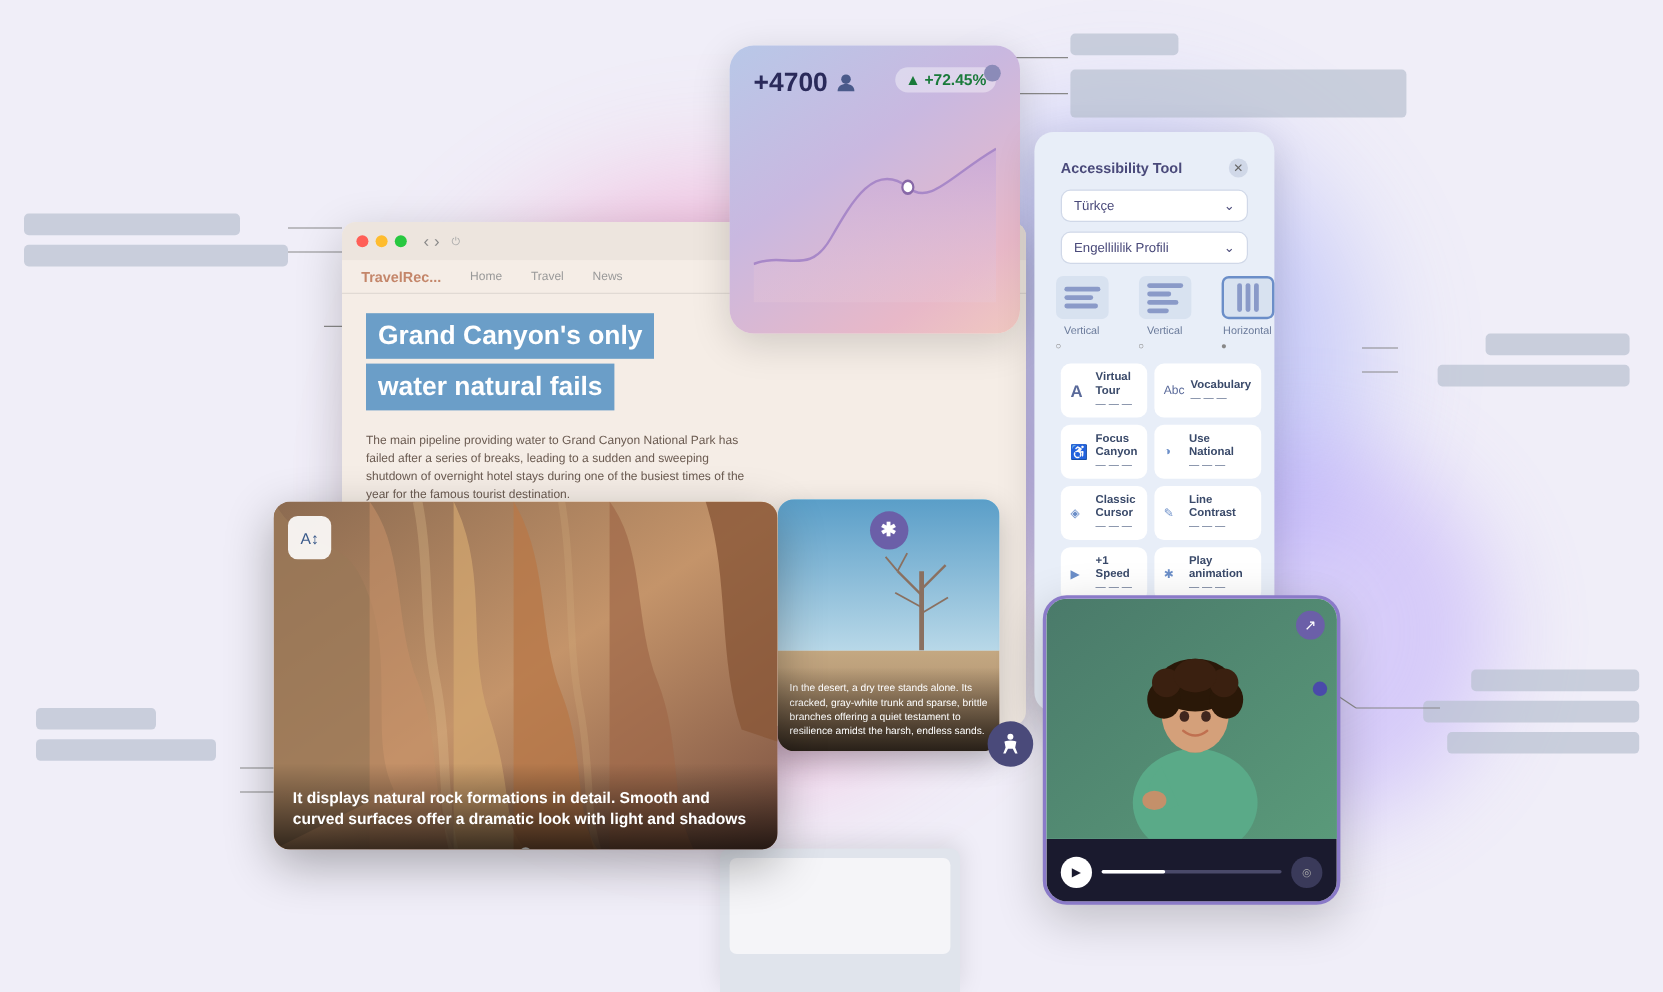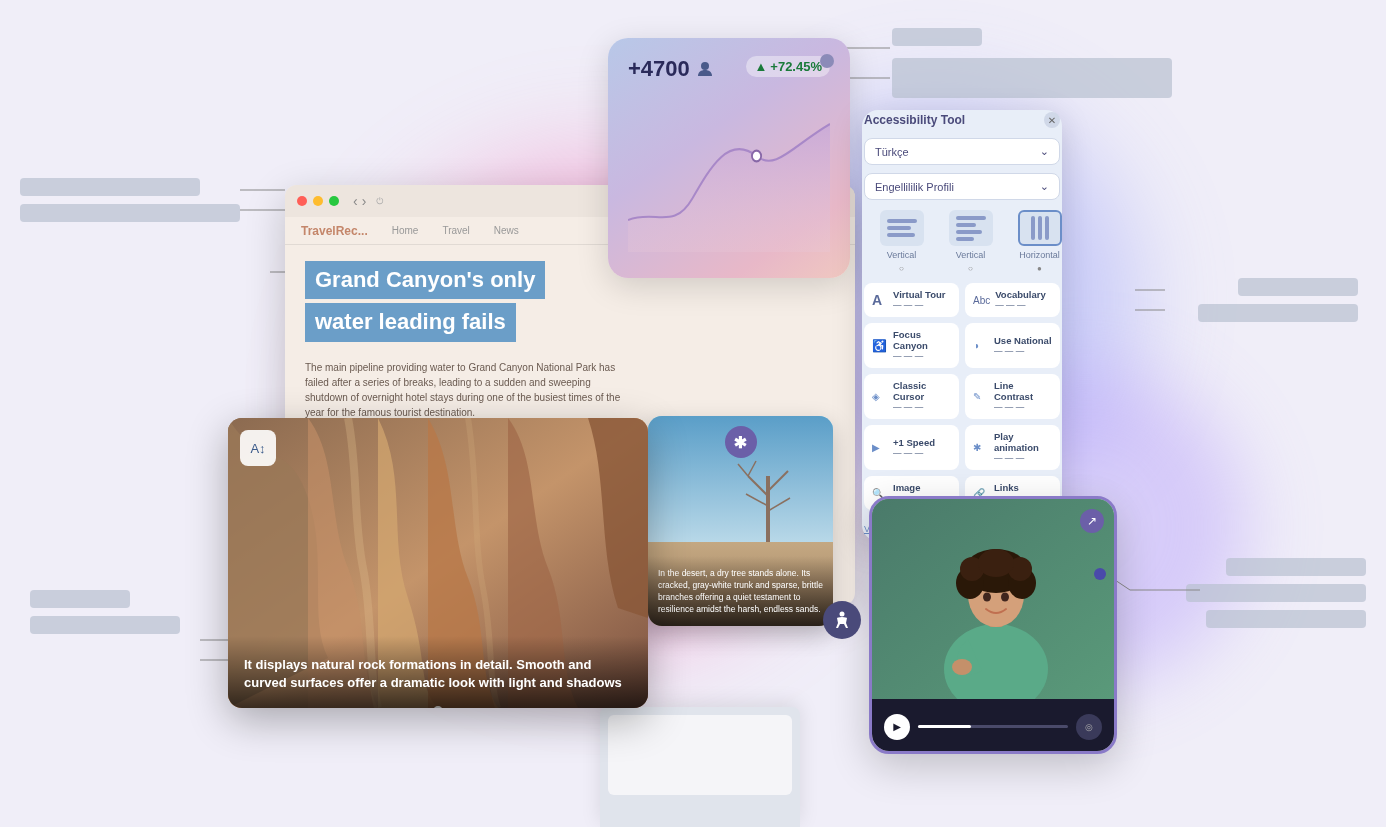--- a/index.html
+++ b/index.html
@@ -304,21 +304,21 @@
       cursor: pointer;
     }
 
     
     .accessibility-panel {
       position: absolute;
       top: 110px; left: 862px;
       width: 200px;
       background: #e8eef8;
       border-radius: 16px;
-      padding: 2px;
+      padding: 22px;
       z-index: 13;
       box-shadow: 0 8px 32px rgba(0,0,0,0.15);
     }
     .panel-header {
       display: flex;
       justify-content: space-between;
       align-items: center;
       margin-bottom: 10px;
     }
     .panel-title {
@@ -353,21 +353,20 @@
     }
     .layout-options {
       display: flex;
       gap: 8px;
       margin: 10px 0;
       justify-content: center;
     }
     .layout-option {
       display: flex;
       flex-direction: column;
-      align-items: center;
       gap: 4px;
       margin-left: 17px;
     }
     .layout-box {
       width: 44px; height: 36px;
       background: #d8e2f0;
       border-radius: 6px;
       display: flex;
       align-items: center;
       justify-content: center;
@@ -721,21 +720,21 @@
   </div>
   <div class="browser-nav">
     <span class="nav-brand">TravelRec...</span>
     <span class="nav-link">Home</span>
     <span class="nav-link">Travel</span>
     <span class="nav-link">News</span>
   </div>
   <div class="browser-content">
     <div style="margin-bottom:8px;">
       <div class="article-headline">Grand Canyon's only</div><br>
-      <div class="article-headline-2">water leading fails</div>
+      <div class="article-headline-2">water natural fails</div>
     </div>
     <p class="article-body">The main pipeline providing water to Grand Canyon National Park has failed after a series of breaks, leading to a sudden and sweeping shutdown of overnight hotel stays during one of the busiest times of the year for the famous tourist destination.</p>
   </div>
 </div>
 
 <div class="cursor-dot"></div>
 
 <div class="canyon-card">
   <div class="canyon-img">
 

